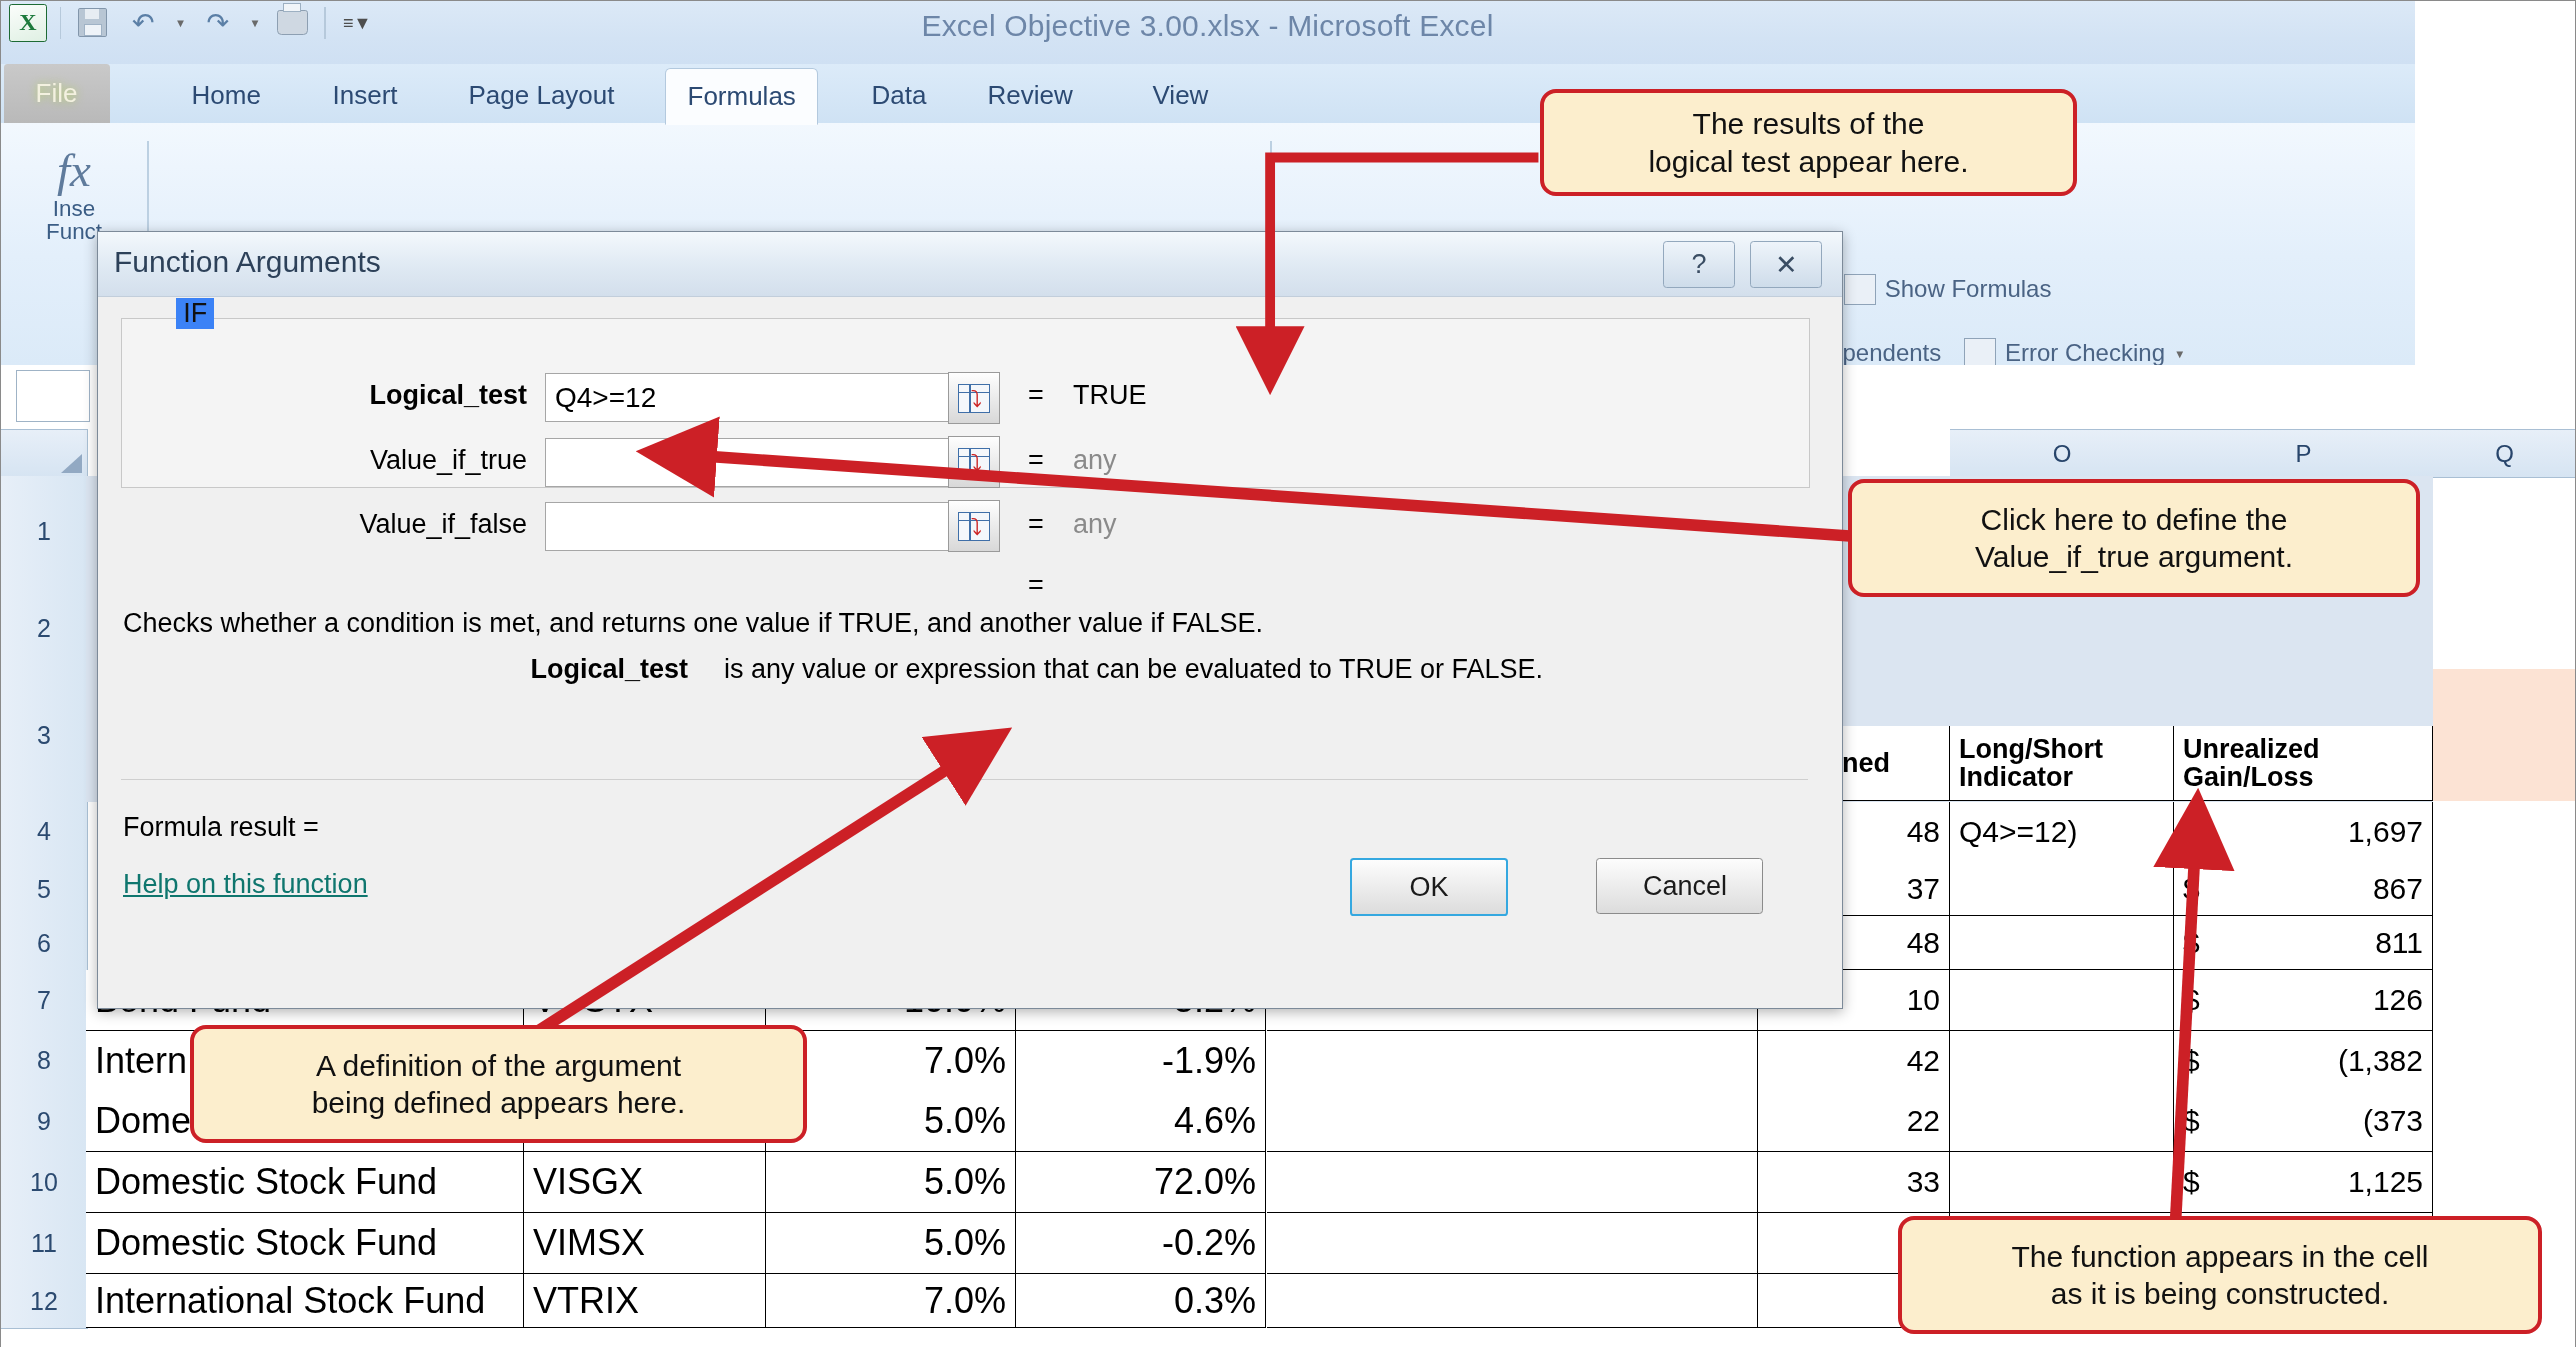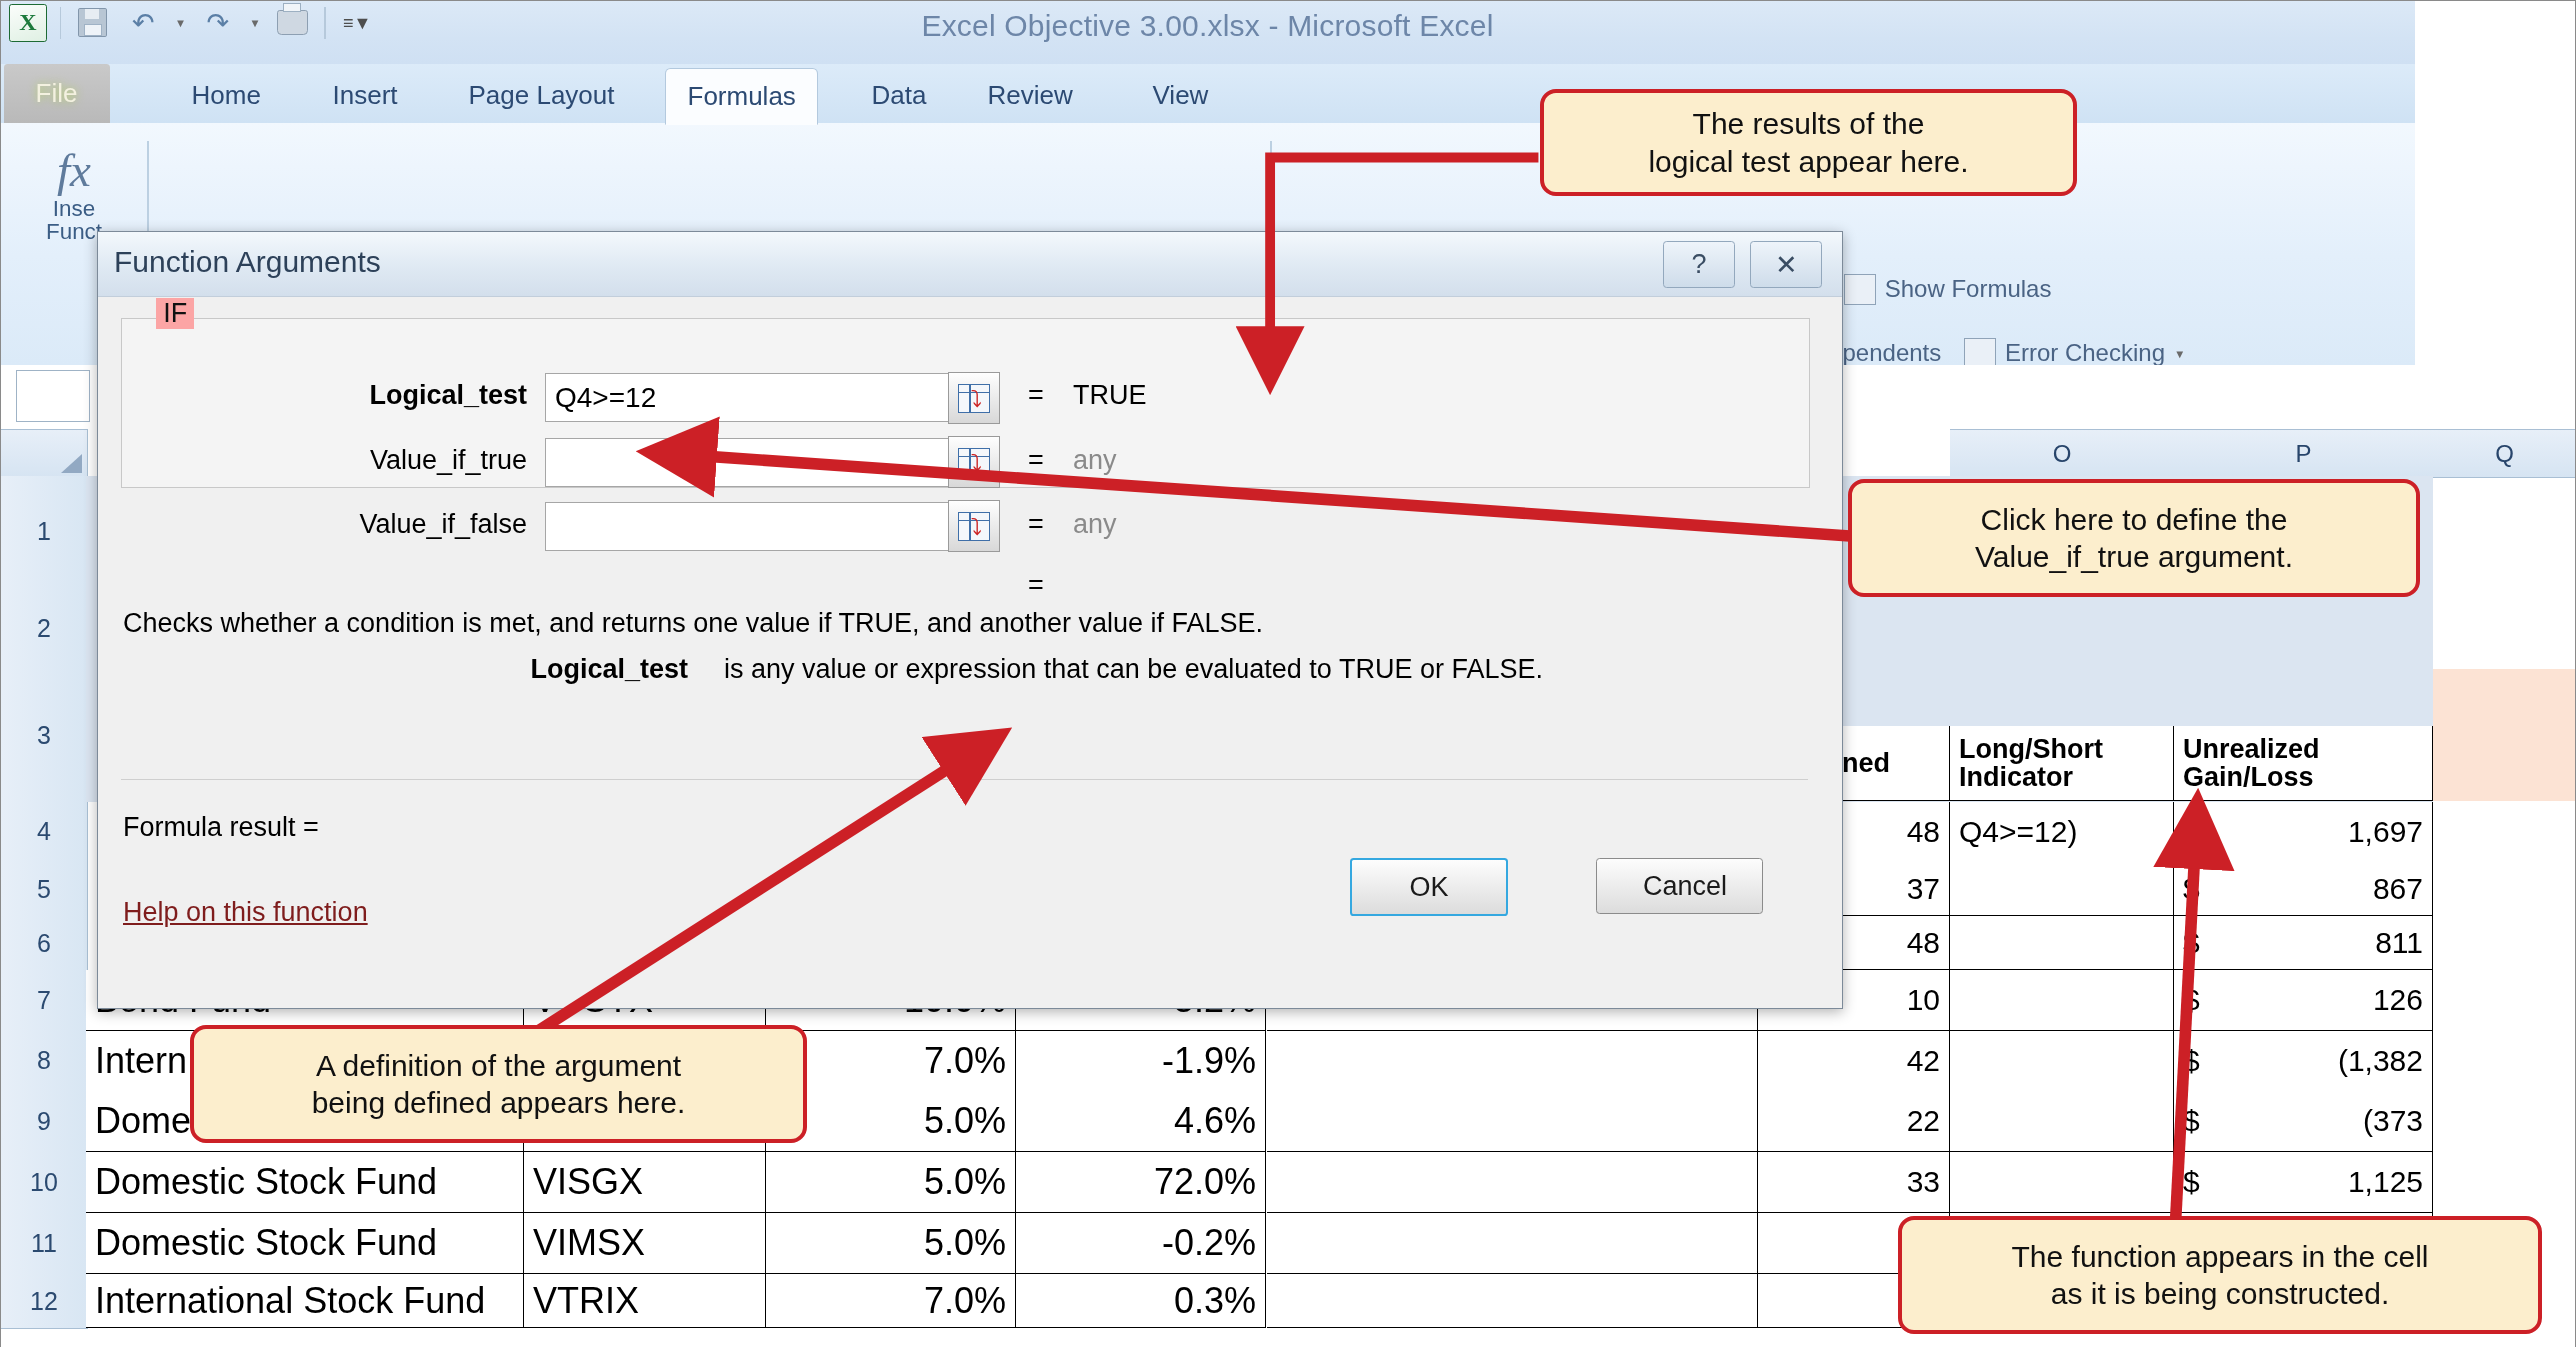--- a/index.html
+++ b/index.html
@@ -161,21 +161,21 @@
     position:absolute; top:9px; width:70px; height:45px;
     background: linear-gradient(180deg,#eef4fa,#cedcea);
     border:0.9px solid #93a8bd; border-radius:3.6px;
     display:flex; align-items:center; justify-content:center;
     font-size:27px; color:#3a4d63;
   }
   .groupbox {
     position:absolute; left:23px; top:86px; width: 1687px; height: 168px;
     border:0.9px solid #c8c8c8; background:#f4f4f4;
   }
-  .gb-legend { position:absolute; left:34px; top:-21.5px; background:#fca5a5; padding:0 7.2px; font-size:27px; color:#111; }
+  .gb-legend { position:absolute; left:54px; top:-21.5px; background:#3b82f6; padding:0 7.2px; font-size:27px; color:#111; }
   .arg-label { position:absolute; font-size:27px; color:#000; text-align:right; }
   .arg-label.bold { font-weight: bold; }
   .arg-input {
     position:absolute; height:47px; background:#ffffff;
     border:1.8px solid #a6a6a6; border-right:none;
     display:flex; align-items:center; padding-left:9px;
     font-size:28px; color:#000;
   }
   .collapse-btn {
     position:absolute; width:50px; height:50px;
@@ -185,21 +185,21 @@
   }
   .cb-grid { width:30px; height:27px; background:#f4f7fb; border:0.9px solid #3f6fa8; position:relative; }
   .cb-grid:before{content:"";position:absolute;left:0;top:7.2px;width:30px;height:1.8px;background:#3f6fa8;}
   .cb-grid:after{content:"";position:absolute;left:9.8px;top:0;width:1.8px;height:27px;background:#3f6fa8;}
   .cb-arrow { position:absolute; left:11.6px; top:3.6px; font-size:23px; color:#cc2222; line-height:1; }
   .eq { position:absolute; font-size:27px; color:#000; }
   .argval { position:absolute; font-size:27px; color:#000; }
   .argval.dim { color:#8a8a8a; }
   .dlg-desc { position:absolute; left:25px; font-size:27px; color:#000; }
   .dlg-rule { position:absolute; left:23px; width:1687px; height:0.9px; background:#cfcfcf; }
-  .dlg-link { position:absolute; font-size:27px; color:#7f1d1d; text-decoration:underline;margin-top:28px; }
+  .dlg-link { position:absolute; font-size:27px; color:#0f766e; text-decoration:underline; }
   .dlg-ok, .dlg-cancel {
     position:absolute; width:154px; height:54px; border-radius:3.6px;
     display:flex; align-items:center; justify-content:center;
     font-size:27px; color:#1a1a1a;
     background: linear-gradient(180deg,#fdfdfd,#dcdcdc);
   }
   .dlg-ok { border:2.7px solid #35a8e0; }
   .dlg-cancel { border:1.8px solid #8b8b8b;padding-left:11px; }
 
   

